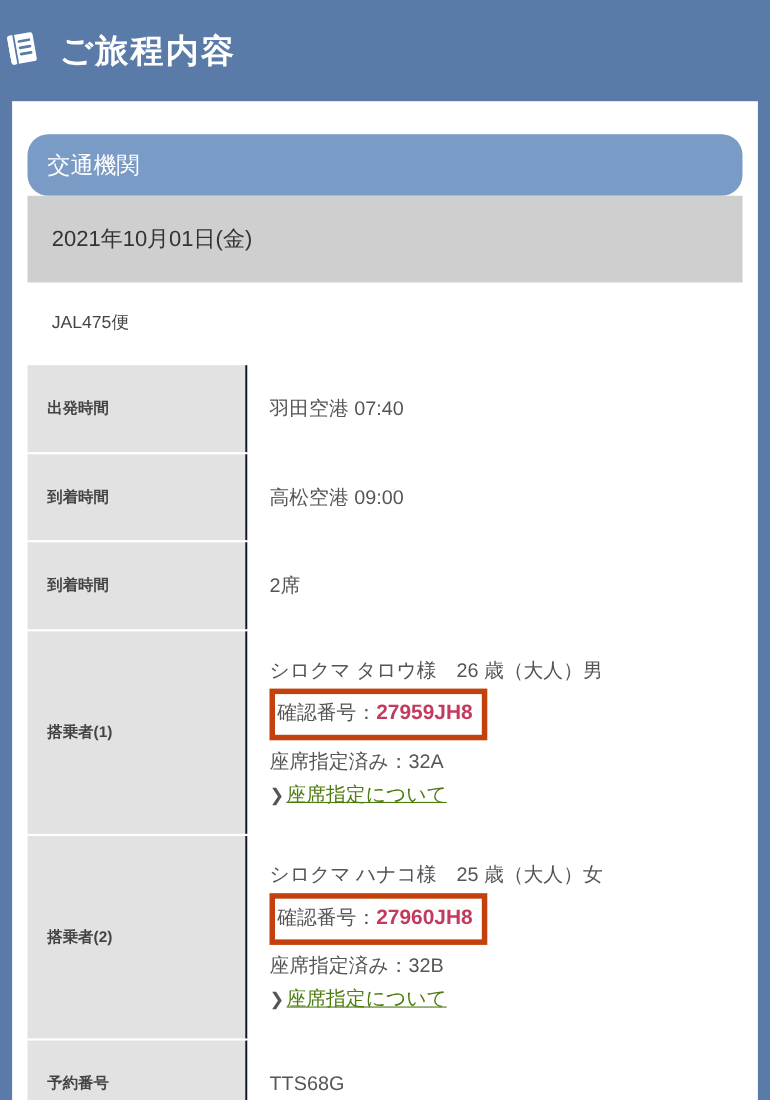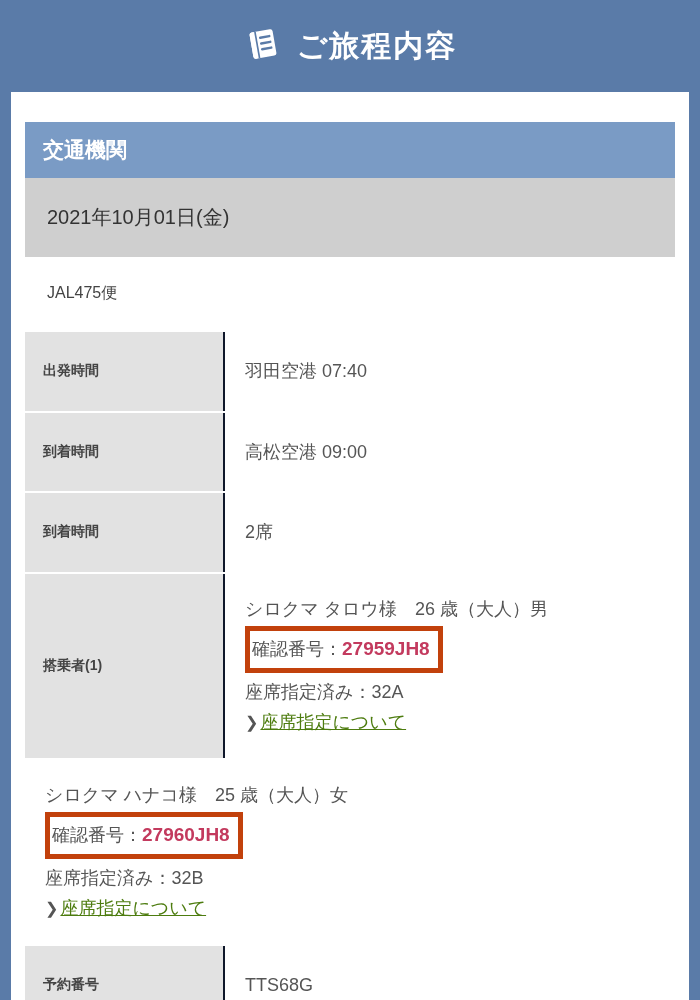--- a/index.html
+++ b/index.html
@@ -8,21 +8,21 @@
     background: #5a7ba8;
     width: 700px;
     height: 1000px;
     overflow: hidden;
   }
   .header-bar {
     background: #5a7ba8;
     color: #fff;
     display: flex;
     align-items: center;
-    justify-content: center;
+    justify-content: flex-start;
     height: 92px;
     gap: 14px;
   }
   .header-bar .title {
     font-size: 30px;
     font-weight: bold;
     letter-spacing: 2px;
   }
   .book-icon {
     width: 40px;
@@ -31,22 +31,23 @@
   .page-wrap {
     background: #fff;
     margin: 0 11px;
     padding: 30px 14px 0 14px;
     height: 908px;
   }
   .section-header {
     background: #7a9bc5;
     color: #fff;
     font-size: 21px;
-    font-weight: bold;
+    font-weight: normal;
     padding: 14px 18px;
+    border-radius: 19px;
   }
   .date-row {
     background: #cfcfcf;
     font-size: 20px;
     font-weight: normal;
     color: #333;
     padding: 26px 22px;
   }
   .flight-row {
     background: #fff;
@@ -150,20 +151,21 @@
         <span class="confirm-label">確認番号：</span><span class="confirm-number">27959JH8</span>
       </div>
       <div class="seat-line">座席指定済み：32A</div>
       <div>
         <span class="chevron">❯</span><a href="#" class="seat-link">座席指定について</a>
       </div>
     </div>
   </div>
 
   <div class="data-row">
+    <div class="dr-label">搭乗者(2)</div>
     <div class="dr-value compact">
       <div class="pax-name">シロクマ ハナコ様　25 歳（大人）女</div>
       <div class="confirm-box">
         <span class="confirm-label">確認番号：</span><span class="confirm-number">27960JH8</span>
       </div>
       <div class="seat-line">座席指定済み：32B</div>
       <div>
         <span class="chevron">❯</span><a href="#" class="seat-link">座席指定について</a>
       </div>
     </div>

